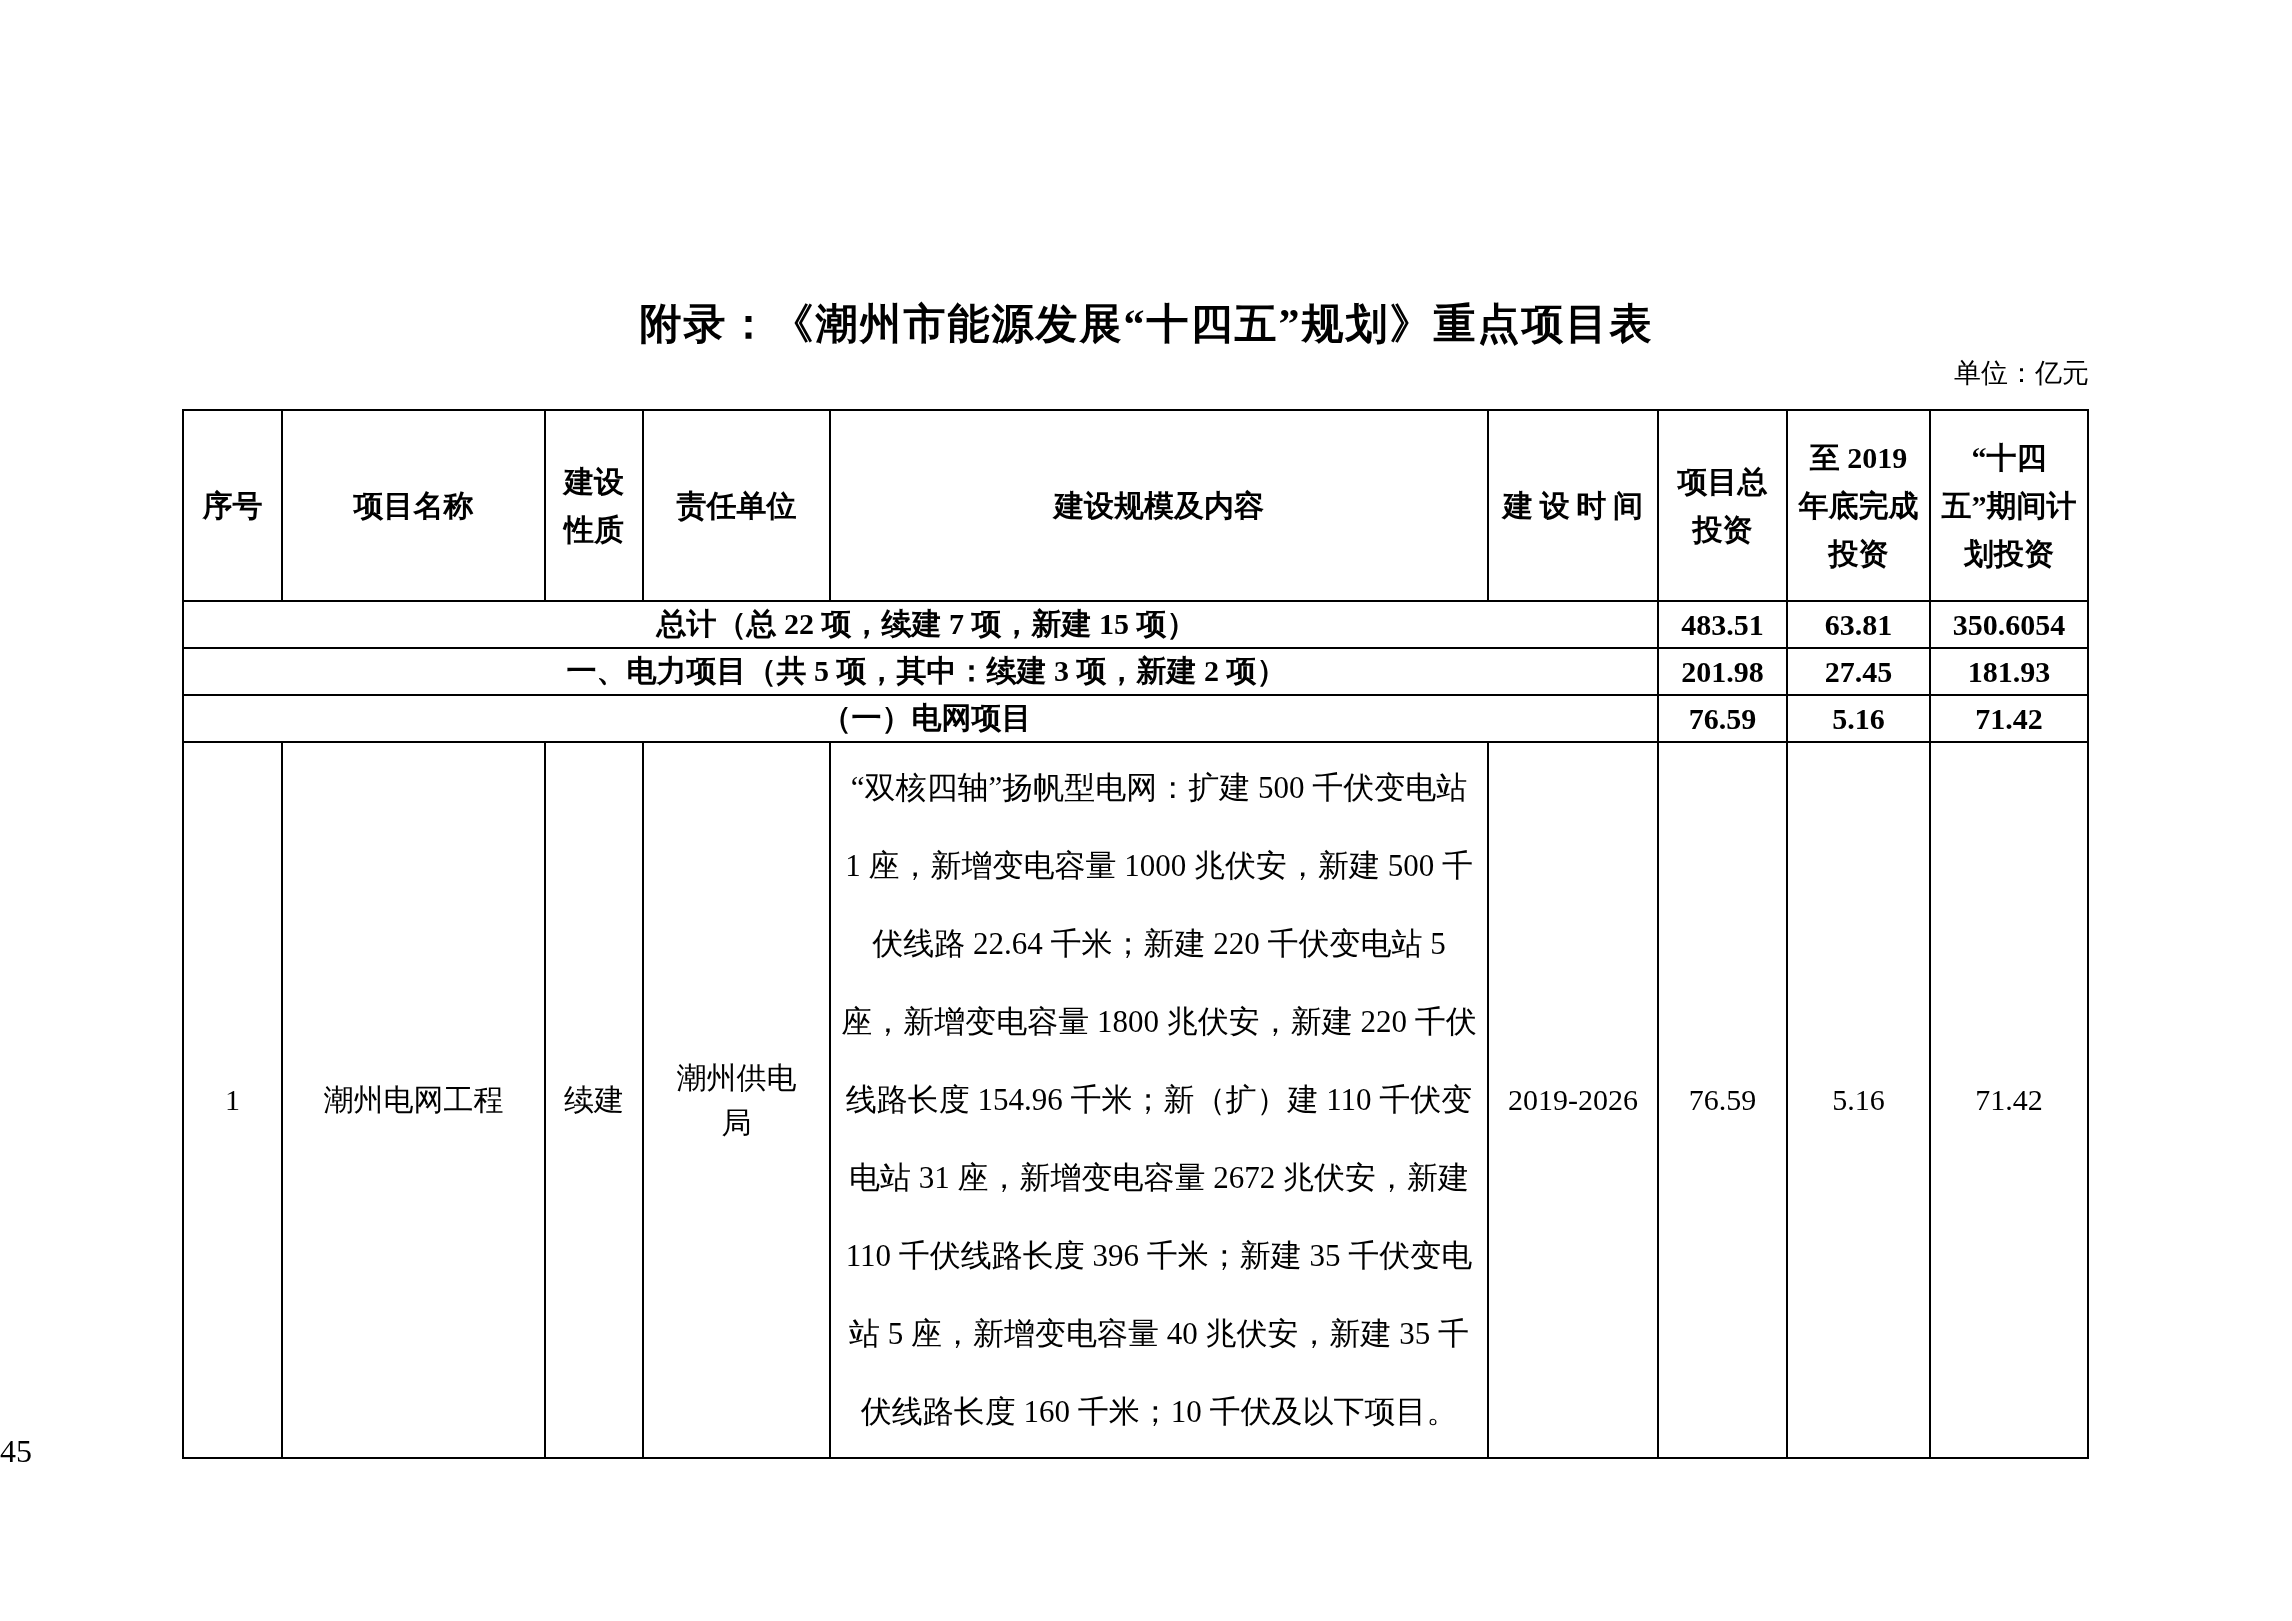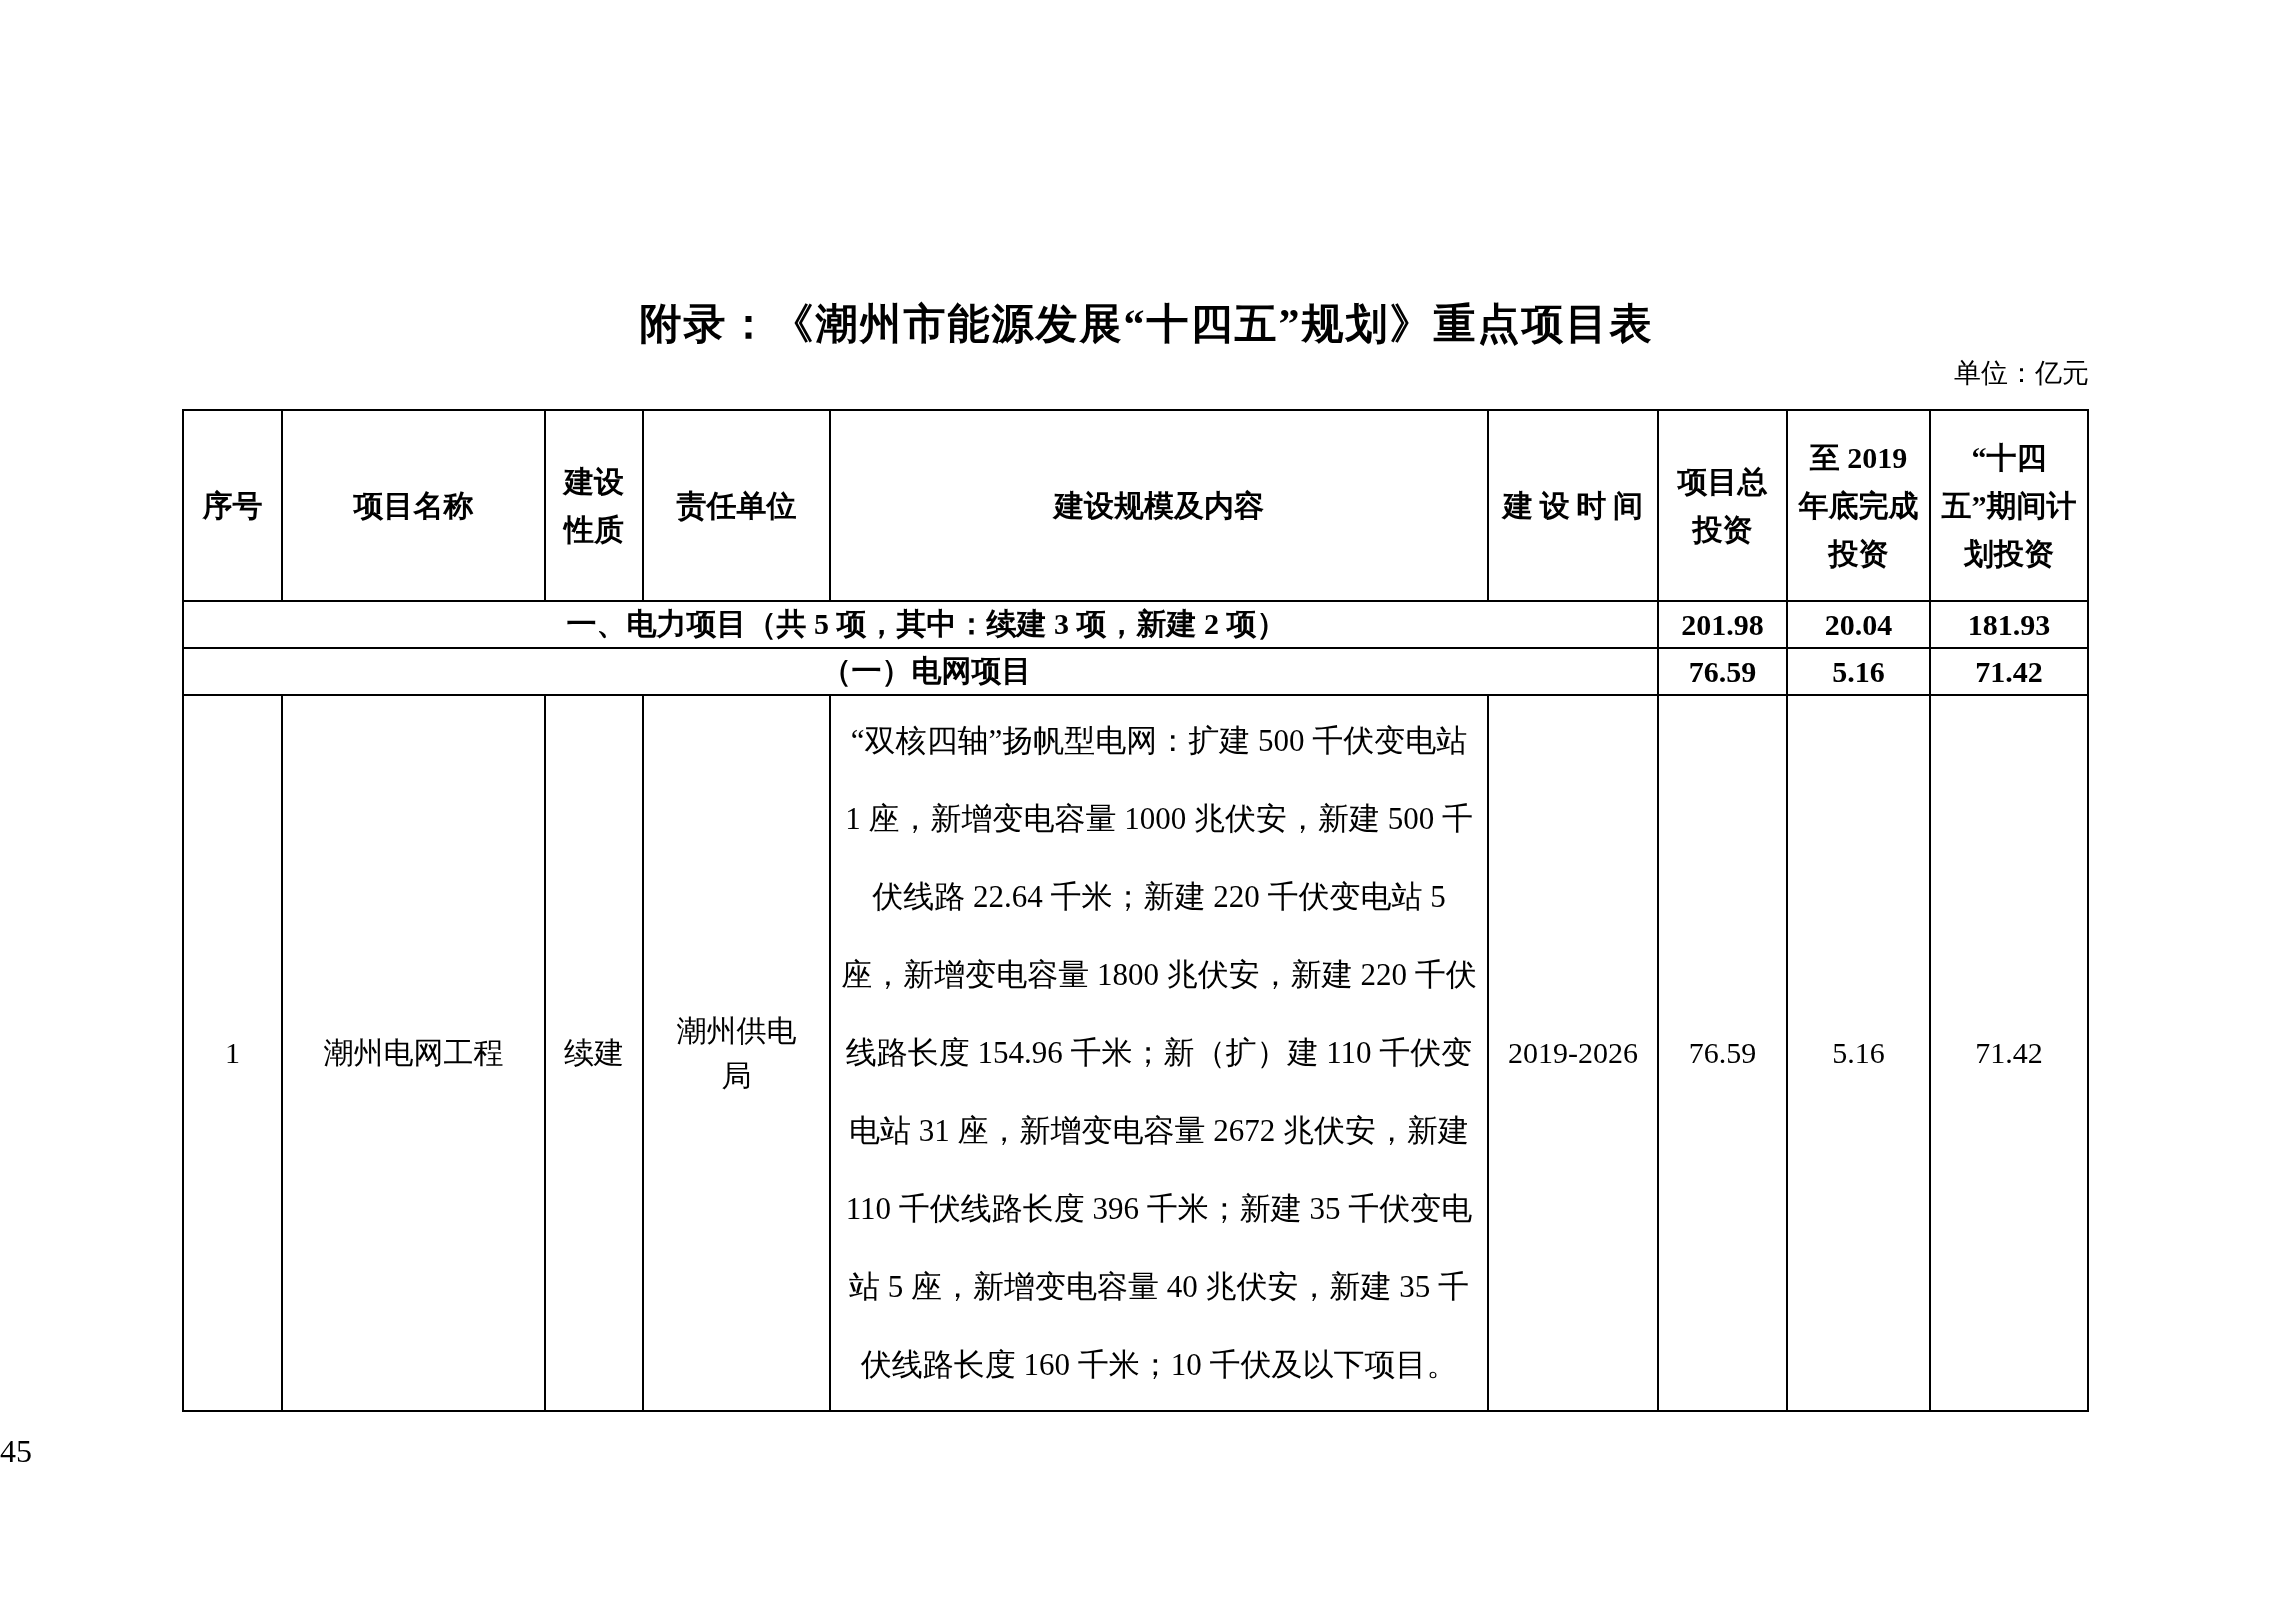--- a/index.html
+++ b/index.html
@@ -105,25 +105,31 @@
     <th class="hcell">项目名称</th>
     <th class="hcell">建设性质</th>
     <th class="hcell">责任单位</th>
     <th class="hcell">建设规模及内容</th>
     <th class="hcell spread">建设时间</th>
     <th class="hcell">项目总投资</th>
     <th class="hcell">至 2019 年底完成投资</th>
     <th class="hcell">“十四五”期间计划投资</th>
   </tr>
 
+  <tr class="row-summary">
+    <td class="sum-label" colspan="6">总计（总 22 项，续建 7 项，新建 15 项）</td>
+    <td class="sum-val">483.51</td>
+    <td class="sum-val">63.81</td>
+    <td class="sum-val">350.6054</td>
+  </tr>
 
   <tr class="row-summary">
     <td class="sum-label" colspan="6">一、电力项目（共 5 项，其中：续建 3 项，新建 2 项）</td>
     <td class="sum-val">201.98</td>
-    <td class="sum-val">20.04</td>
+    <td class="sum-val">27.45</td>
     <td class="sum-val">181.93</td>
   </tr>
 
   <tr class="row-summary">
     <td class="sum-label" colspan="6">（一）电网项目</td>
     <td class="sum-val">76.59</td>
     <td class="sum-val">5.16</td>
     <td class="sum-val">71.42</td>
   </tr>
 

